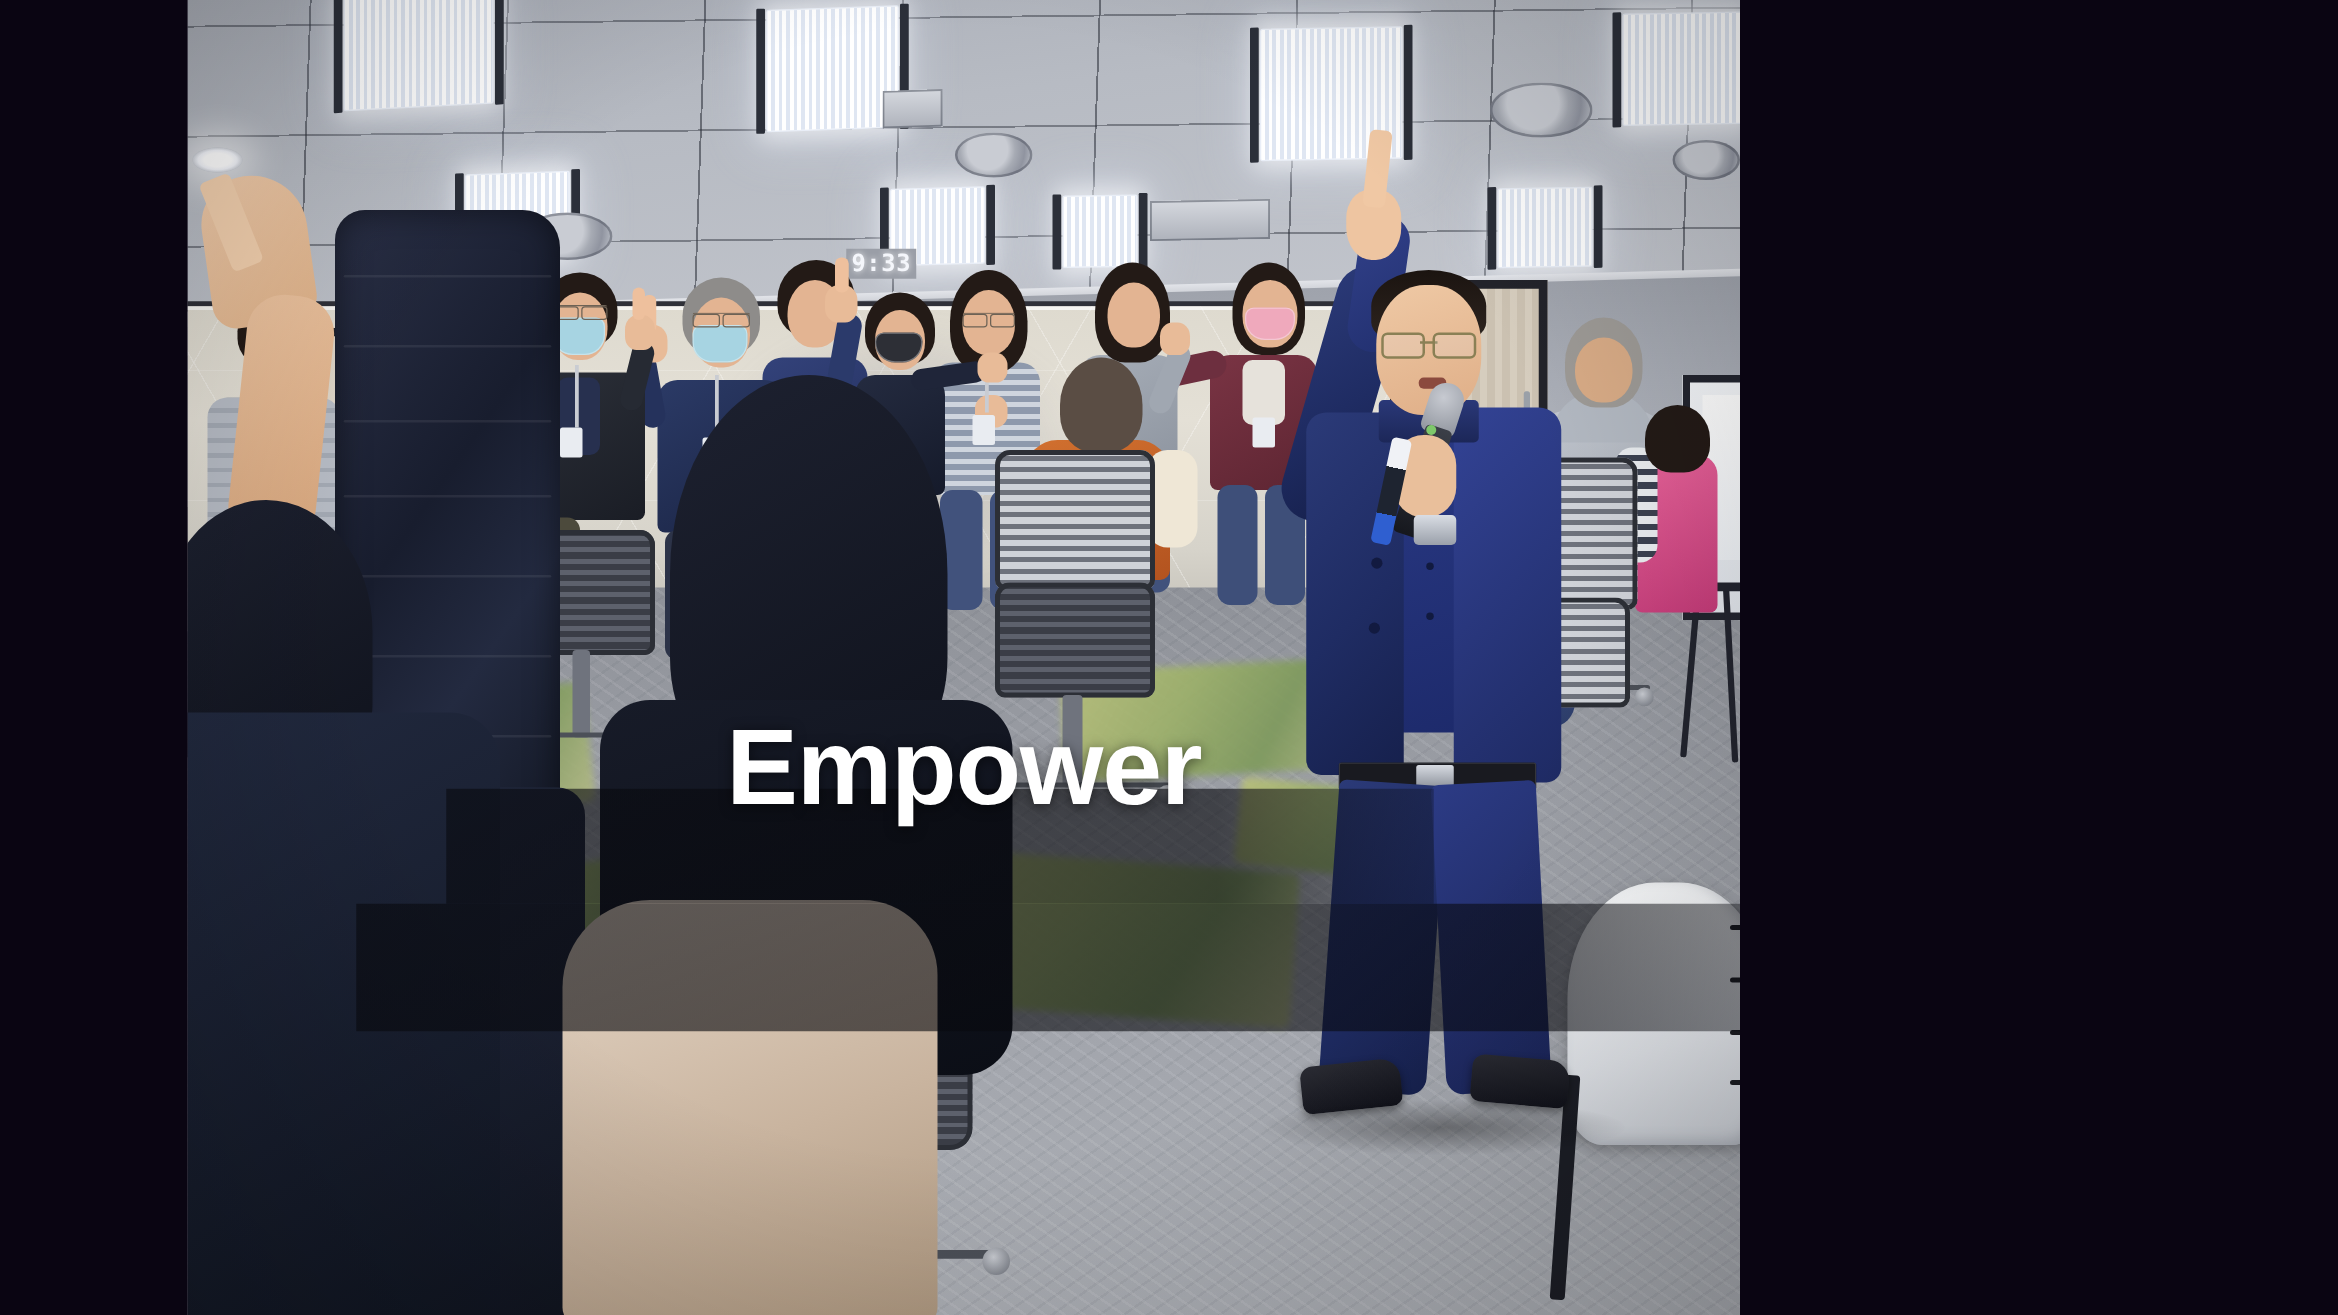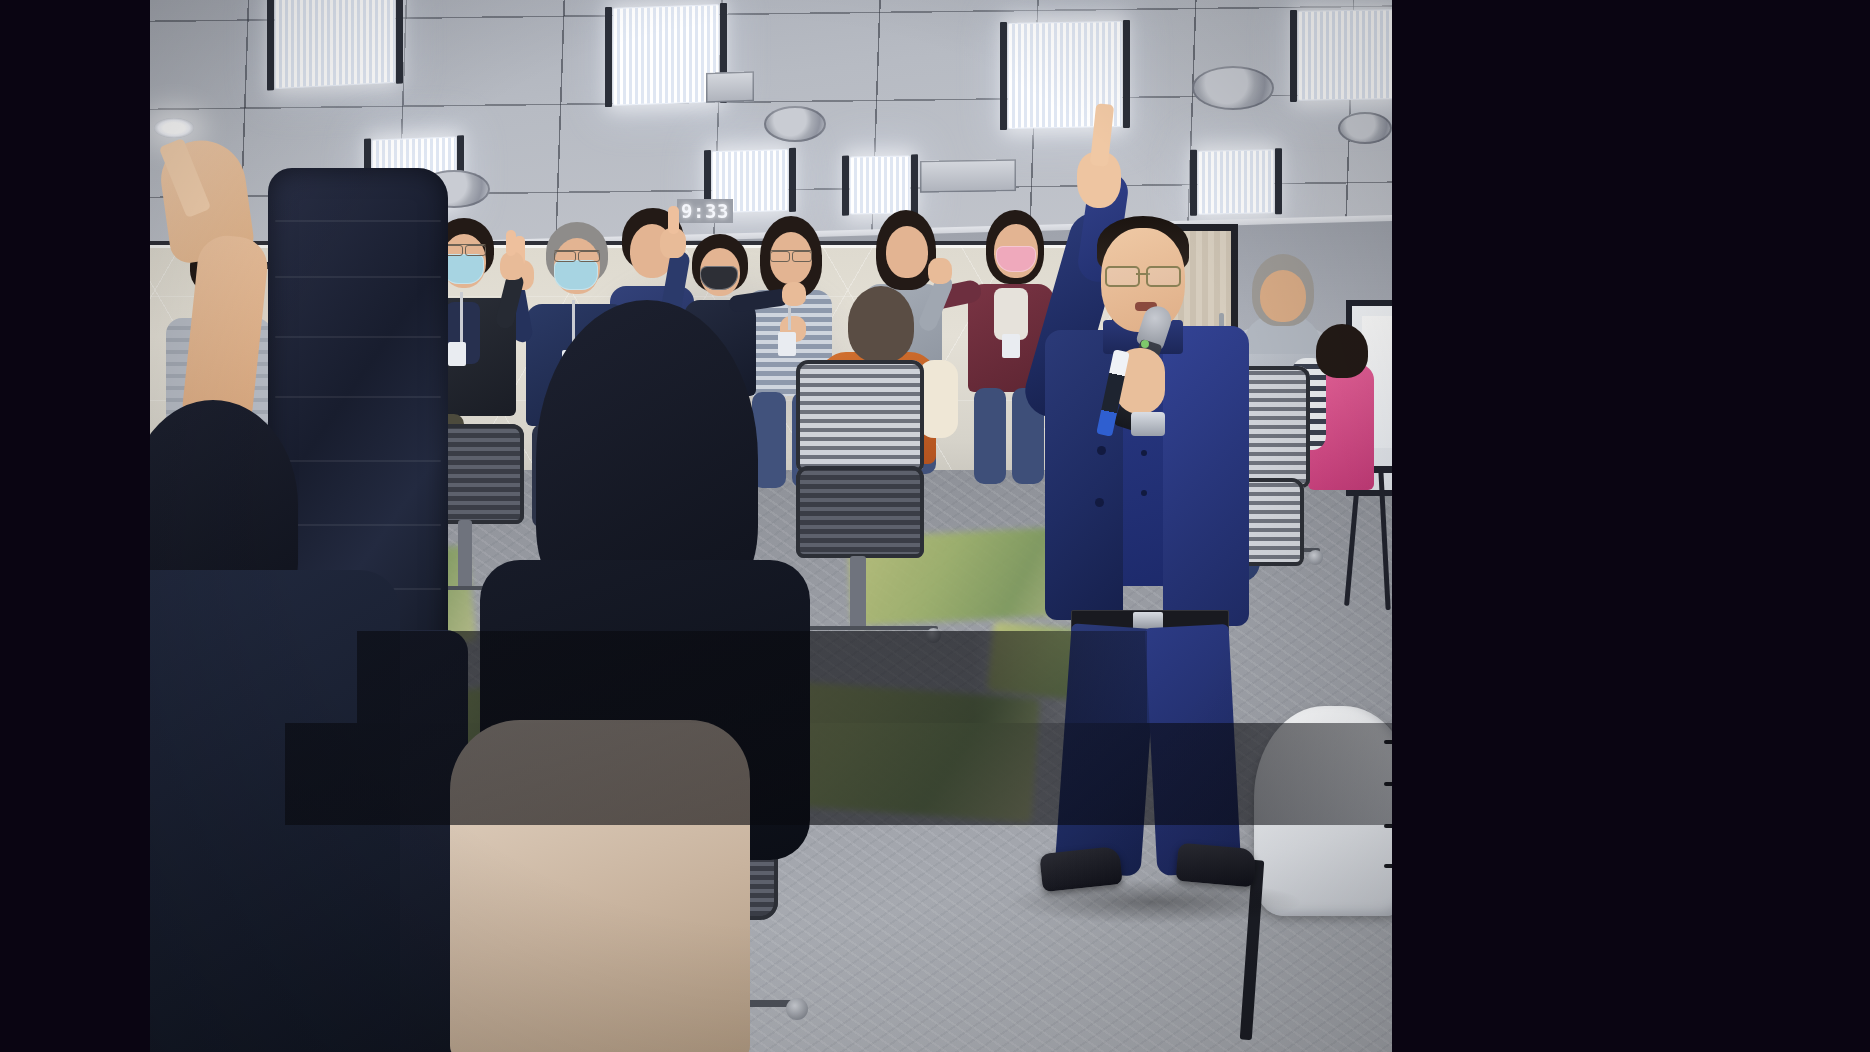--- a/index.html
+++ b/index.html
@@ -487,18 +487,19 @@
 
     <div style="position:absolute;left:860px;top:880px;width:290px;height:44px;border-radius:50%;
                 background:radial-gradient(ellipse at center,rgba(0,0,0,.34),rgba(0,0,0,0) 72%);"></div>
 
     <div class="vig"></div>
   </div>
 
   <div id="overlay">
     <div class="band" id="band1"></div>
     <div class="band" id="band2"></div>
+    <div class="tline" id="line1">Empower</div>
   </div>
 
   <div class="bar left"></div>
   <div class="bar right"></div>
 
 </div>
 
 </body></html>

